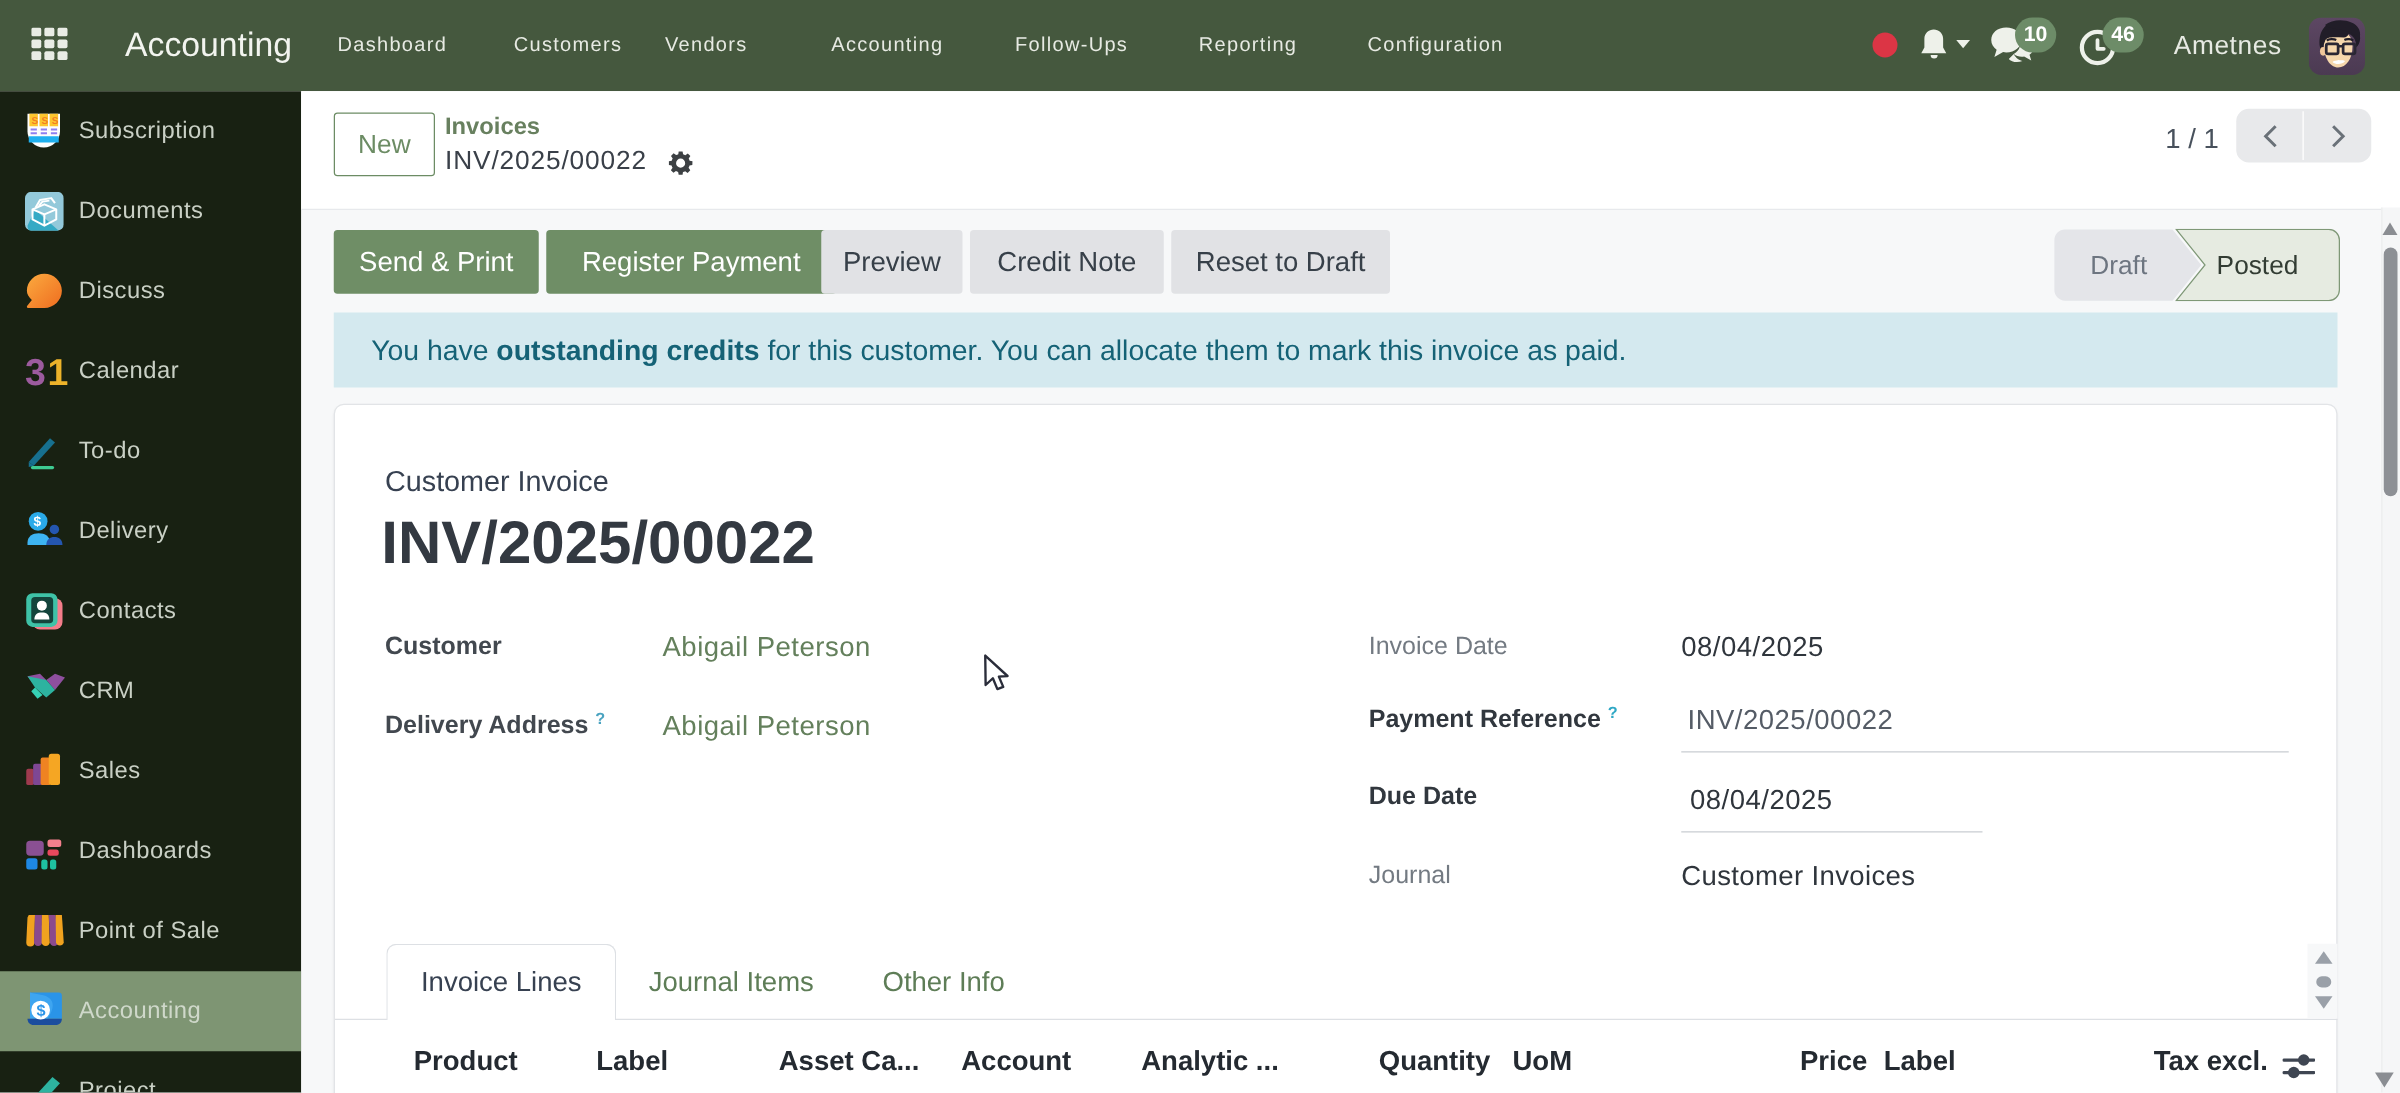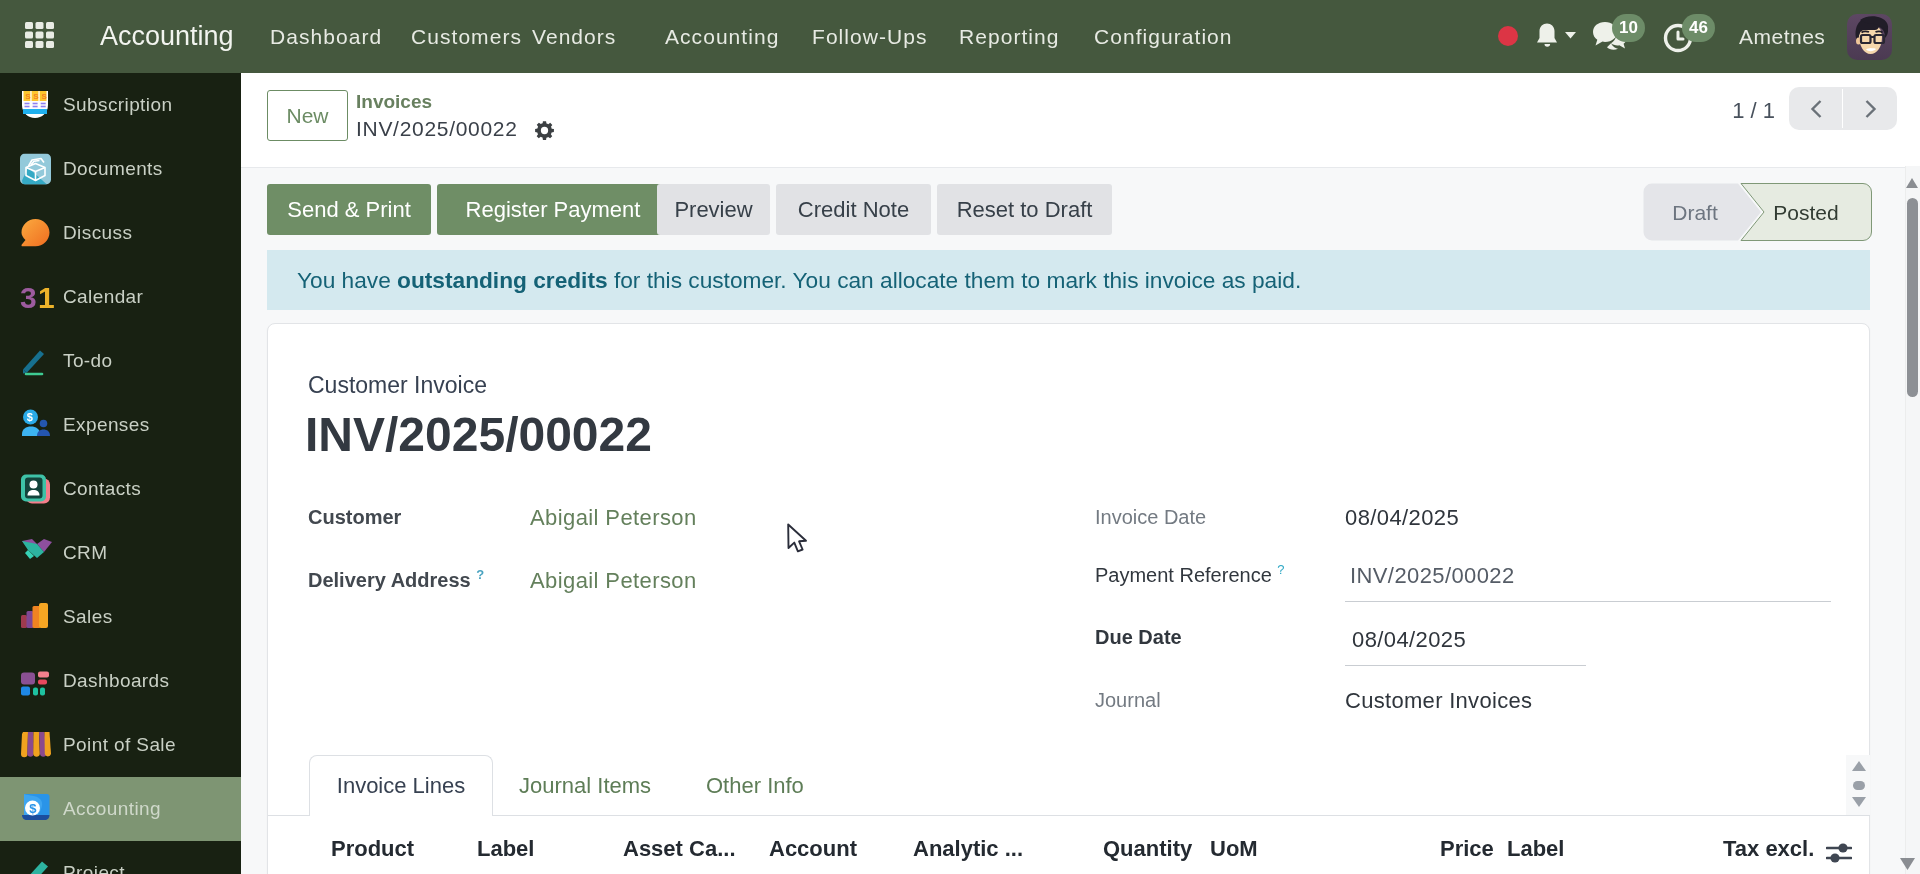--- a/index.html
+++ b/index.html
@@ -1,21 +1,21 @@
 <!DOCTYPE html>
 <html><head>
 <meta charset="utf-8">
 <style>
 * { margin:0; padding:0; box-sizing:border-box; }
 html,body { width:1920px; height:874px; overflow:hidden; font-family:"Liberation Sans", sans-serif; background:#f7f8f9; }
 .abs { position:absolute; }
 #navbar { position:absolute; left:0; top:0; width:1920px; height:73px; background:#45583e; }
 #sidebar { position:absolute; left:0; top:73px; width:241px; height:801px; background:#182112; }
 #content { position:absolute; left:241px; top:73px; width:1679px; height:801px; background:#f7f8f9; }
-.navitem { position:absolute; top:0; height:73px; line-height:73px; color:#e7eae3; font-size:21px; letter-spacing:1.05px; white-space:nowrap; }
+.navitem { position:absolute; top:0; height:73px; line-height:73px; color:#e7eae3; font-size:16px; letter-spacing:1.05px; white-space:nowrap; }
 .sbitem { position:absolute; left:0; width:241px; height:64px; }
 .sbitem .lbl { position:absolute; left:63px; top:50%; transform:translateY(-50%); font-size:19px; letter-spacing:0.4px; color:#c9d0c5; white-space:nowrap; }
 .sbitem svg { position:absolute; left:20px; top:50%; transform:translateY(-50%); }
 .btn { position:absolute; top:111px; height:51px; border-radius:3px; font-size:22px; text-align:center; line-height:51px; }
 .btn.green { background:#6f8e66; color:#fff; }
 .btn.gray { background:#e1e2e5; color:#374049; }
 </style>
 </head>
 <body>
 <div id="navbar">
@@ -146,21 +146,21 @@
     <div class="lbl">To-do</div>
   </div>
   <div class="sbitem" style="top:320px;">
     <svg width="32" height="32" viewBox="0 0 32 32">
         <circle cx="10.5" cy="8" r="7.5" fill="#2aaae8"></circle>
         <text x="6.8" y="12" font-family="Liberation Sans" font-size="11" font-weight="bold" fill="#fff">$</text>
         <circle cx="23.5" cy="14.5" r="3.8" fill="#2456b0"></circle>
         <path d="M2 25 C2 20 6 17.5 11 17.5 C16 17.5 20 20 20 25 L20 27 L2 27 Z" fill="#3db4f2"></path>
         <path d="M17 27 C17 22.5 20 20.5 23.5 20.5 C27 20.5 30 22.5 30 27 Z" fill="#2456b0"></path>
       </svg>
-    <div class="lbl">Expenses</div>
+    <div class="lbl">Delivery</div>
   </div>
   <div class="sbitem" style="top:384px;">
     <svg width="31" height="31" viewBox="0 0 31 31">
         <rect x="6" y="5" width="24" height="25" rx="6" fill="#f47d8a"></rect>
         <rect x="1" y="1" width="25" height="27" rx="5" fill="#3ec2a7"></rect>
         <rect x="5" y="4" width="17.5" height="21" rx="3" fill="#14443c"></rect>
         <circle cx="13.5" cy="11" r="4" fill="#fff"></circle>
         <path d="M7.5 22 C7.5 18 10 16.5 13.5 16.5 C17 16.5 19.5 18 19.5 22 Z" fill="#fff"></path>
       </svg>
     <div class="lbl">Contacts</div>
@@ -262,21 +262,21 @@
   <div class="abs" style="left:67px;top:299px;font-size:23px;color:#374151;font-weight:500;">Customer Invoice</div>
   <div class="abs" style="left:64px;top:334px;font-size:48px;font-weight:bold;color:#333941;">INV/2025/00022</div>
 
   <div class="abs" style="left:67px;top:433px;font-size:20px;font-weight:bold;color:#42484f;">Customer</div>
   <div class="abs" style="left:289px;top:432px;font-size:22px;letter-spacing:0.4px;color:#64805c;">Abigail Peterson</div>
   <div class="abs" style="left:67px;top:494px;font-size:20px;font-weight:bold;color:#42484f;">Delivery Address <sup style="color:#4aa3c0;font-size:13px;">?</sup></div>
   <div class="abs" style="left:289px;top:495px;font-size:22px;letter-spacing:0.4px;color:#64805c;">Abigail Peterson</div>
 
   <div class="abs" style="left:854px;top:433px;font-size:20px;color:#737a82;">Invoice Date</div>
   <div class="abs" style="left:1104px;top:432px;font-size:22px;letter-spacing:0.4px;color:#2f353c;">08/04/2025</div>
-  <div class="abs" style="left:854px;top:489px;font-size:20px;font-weight:normal;color:#31373e;">Payment Reference <sup style="color:#2fa8c5;font-size:13px;">?</sup></div>
+  <div class="abs" style="left:854px;top:489px;font-size:20px;font-weight:bold;color:#31373e;">Payment Reference <sup style="color:#2fa8c5;font-size:13px;">?</sup></div>
   <div class="abs" style="left:1109px;top:490px;font-size:22px;letter-spacing:0.4px;color:#555c66;">INV/2025/00022</div>
   <div class="abs" style="left:1104px;top:528px;width:486px;height:1px;background:#c9cdd2;"></div>
   <div class="abs" style="left:854px;top:553px;font-size:20px;font-weight:bold;color:#31373e;">Due Date</div>
   <div class="abs" style="left:1111px;top:554px;font-size:22px;letter-spacing:0.4px;color:#2f353c;">08/04/2025</div>
   <div class="abs" style="left:1104px;top:592px;width:241px;height:1px;background:#c9cdd2;"></div>
   <div class="abs" style="left:854px;top:616px;font-size:20px;color:#737a82;">Journal</div>
   <div class="abs" style="left:1104px;top:615px;font-size:22px;letter-spacing:0.3px;color:#2f353c;">Customer Invoices</div>
 
   <div class="abs" style="left:27px;top:742px;width:1602px;height:1px;background:#dde0e4;"></div>
   <div class="abs" style="left:68px;top:682px;width:184px;height:61px;background:#fff;border:1px solid #dde0e4;border-bottom:none;border-radius:8px 8px 0 0;font-size:22px;color:#374151;text-align:center;line-height:59px;">Invoice Lines</div>

